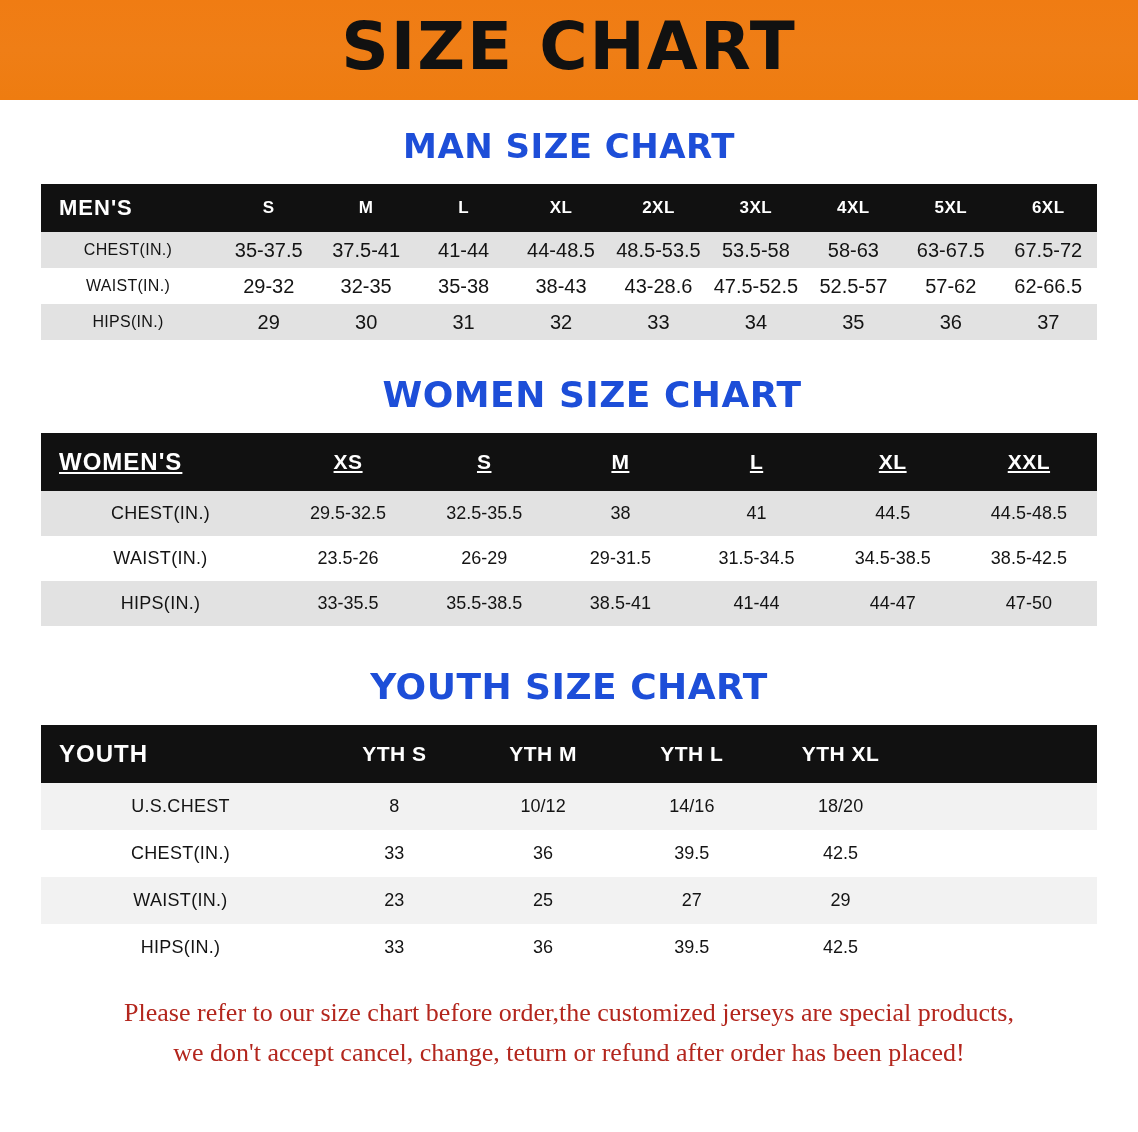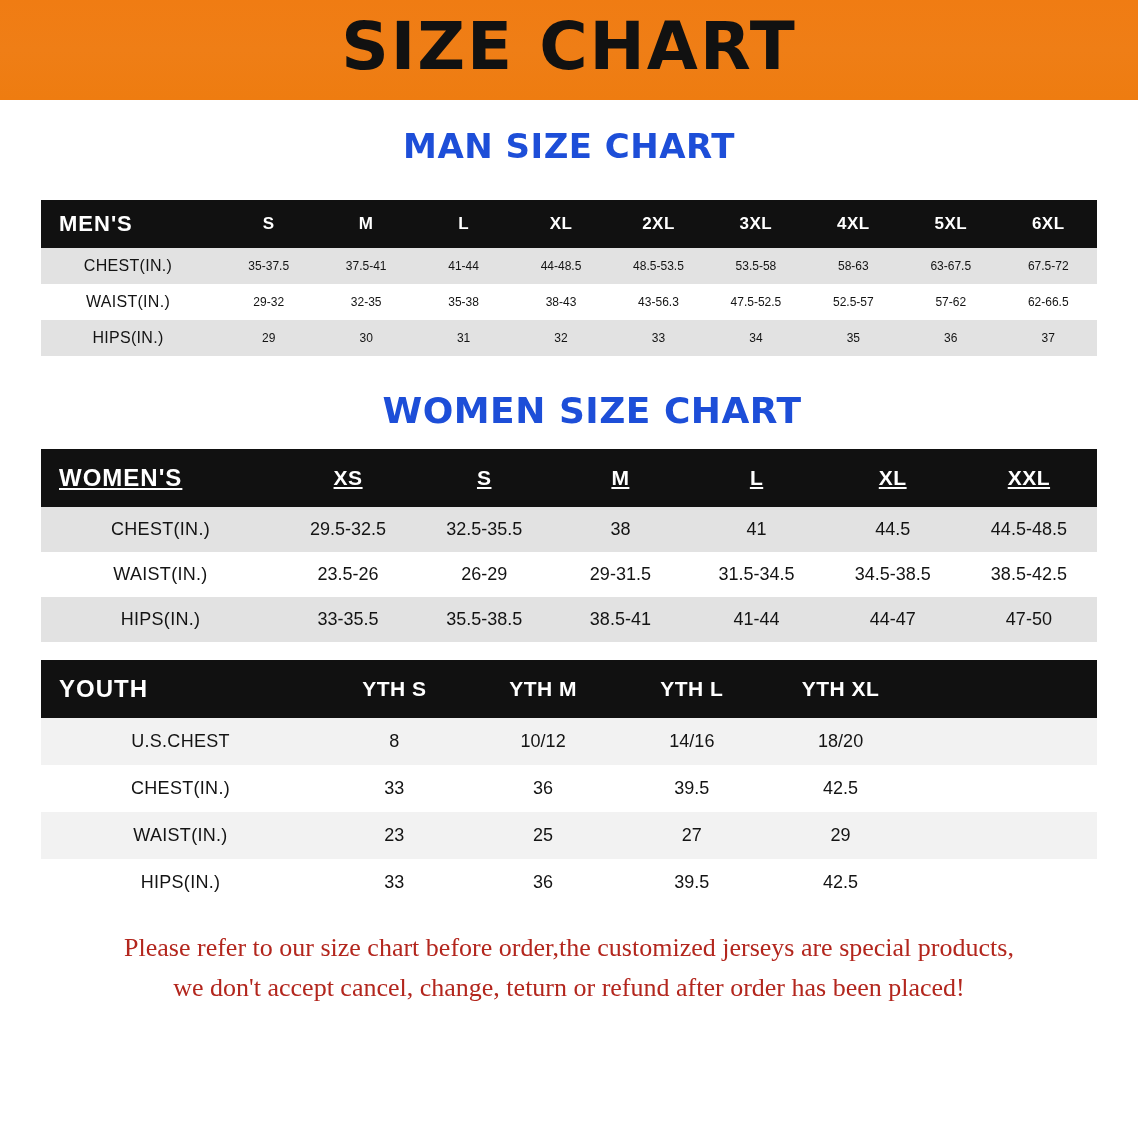--- a/index.html
+++ b/index.html
@@ -86,35 +86,35 @@
   .rowlabel {
     font-weight: normal;
     letter-spacing: 0.3px;
   }
   .band-a { background: #e2e2e2; }
   .band-b { background: #f2f2f2; }
   .band-c { background: #e2e2e2; }
   .band-w { background: #ffffff; }
 
   
-  #man-table-wrap { width: 1056px; margin-top: 34px; }
+  #man-table-wrap { width: 1056px; margin-top: 18px; }
   #man-table thead th {
     height: 46px;
     font-size: 17px;
     letter-spacing: 0.5px;
   }
   #man-table thead th.corner {
     text-align: left;
     padding-left: 18px;
     font-size: 22px;
     letter-spacing: 1px;
   }
   #man-table tbody td {
     height: 34px;
-    font-size: 12px;
+    font-size: 20px;
   }
   #man-table tbody td.rowlabel {
     text-align: center;
     font-size: 16px;
     padding-right: 6px;
   }
 
   
   #women-table-wrap { width: 1056px; margin-top: 18px; }
   #women-table thead th {
@@ -210,21 +210,21 @@
           <td>58-63</td>
           <td>63-67.5</td>
           <td>67.5-72</td>
         </tr>
         <tr class="band-w">
           <td class="rowlabel">WAIST(IN.)</td>
           <td>29-32</td>
           <td>32-35</td>
           <td>35-38</td>
           <td>38-43</td>
-          <td>43-56.3</td>
+          <td>43-28.6</td>
           <td>47.5-52.5</td>
           <td>52.5-57</td>
           <td>57-62</td>
           <td>62-66.5</td>
         </tr>
         <tr class="band-c">
           <td class="rowlabel">HIPS(IN.)</td>
           <td>29</td>
           <td>30</td>
           <td>31</td>
@@ -278,20 +278,21 @@
           <td>35.5-38.5</td>
           <td>38.5-41</td>
           <td>41-44</td>
           <td>44-47</td>
           <td>47-50</td>
         </tr>
       </tbody>
     </table>
   </div>
 
+  <div class="section-title title-youth">YOUTH SIZE CHART</div>
   <div class="table-wrap" id="youth-table-wrap">
     <table class="sz" id="youth-table">
       <thead>
         <tr>
           <th class="corner" style="width:260px">YOUTH</th>
           <th>YTH S</th>
           <th>YTH M</th>
           <th>YTH L</th>
           <th>YTH XL</th>
           <th style="width:180px"></th>

